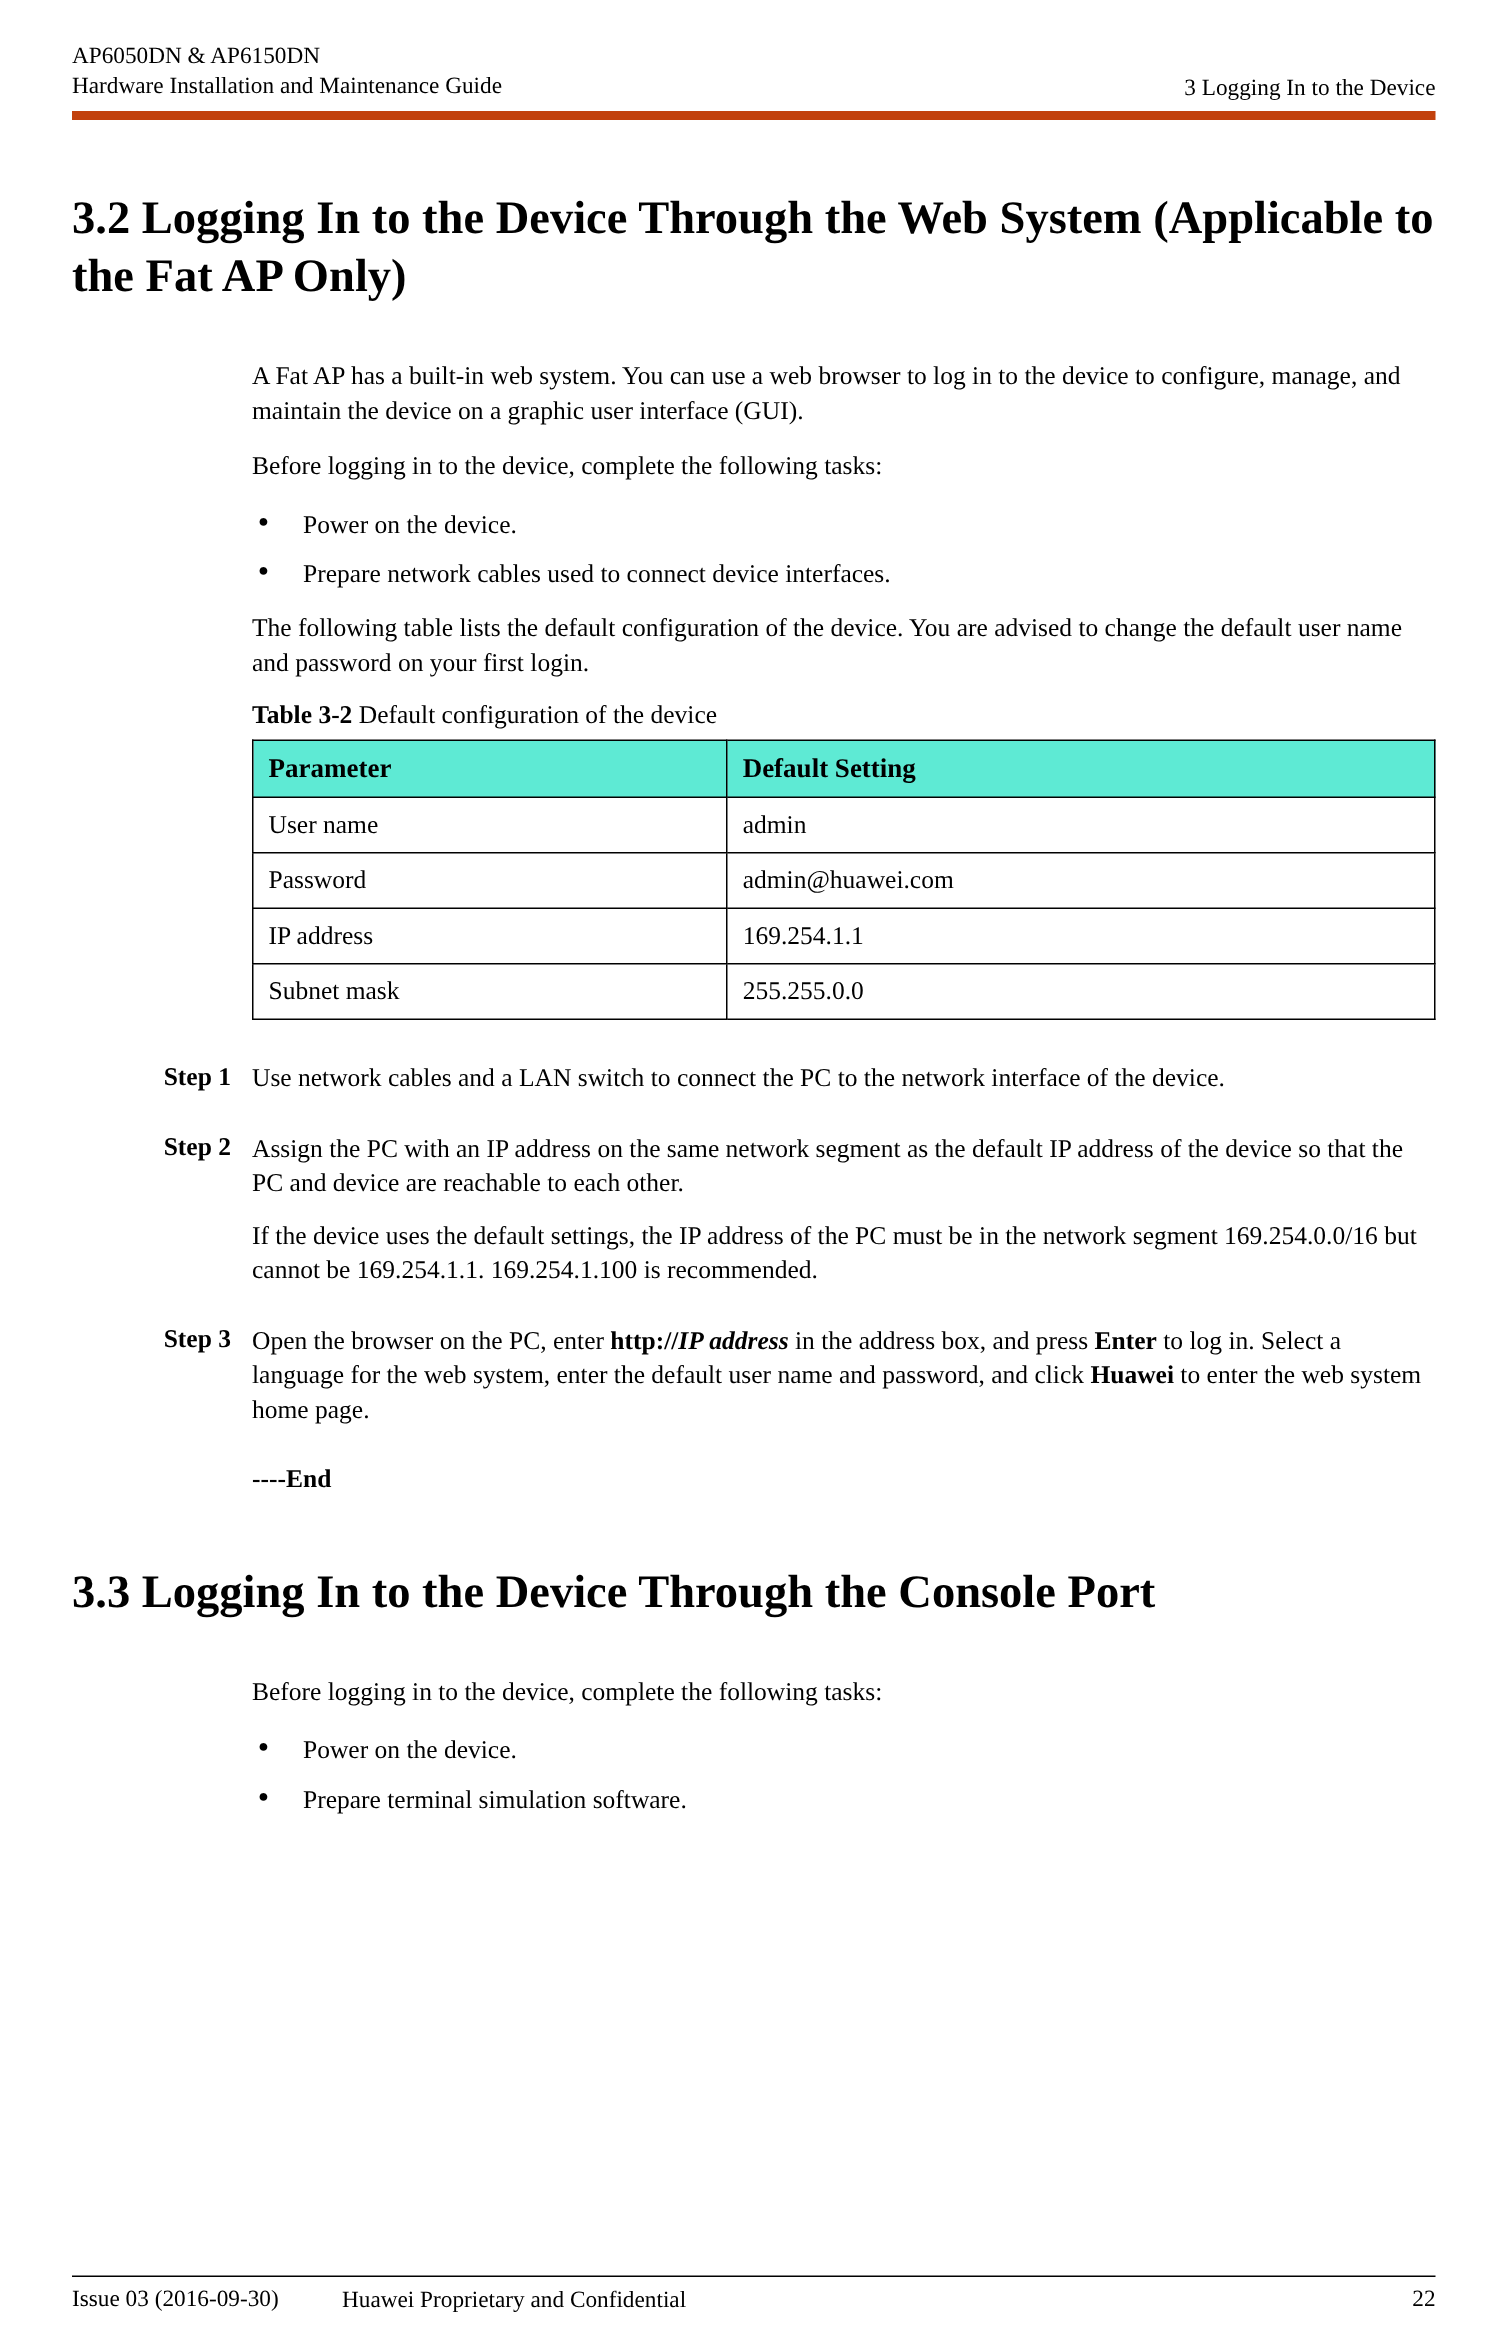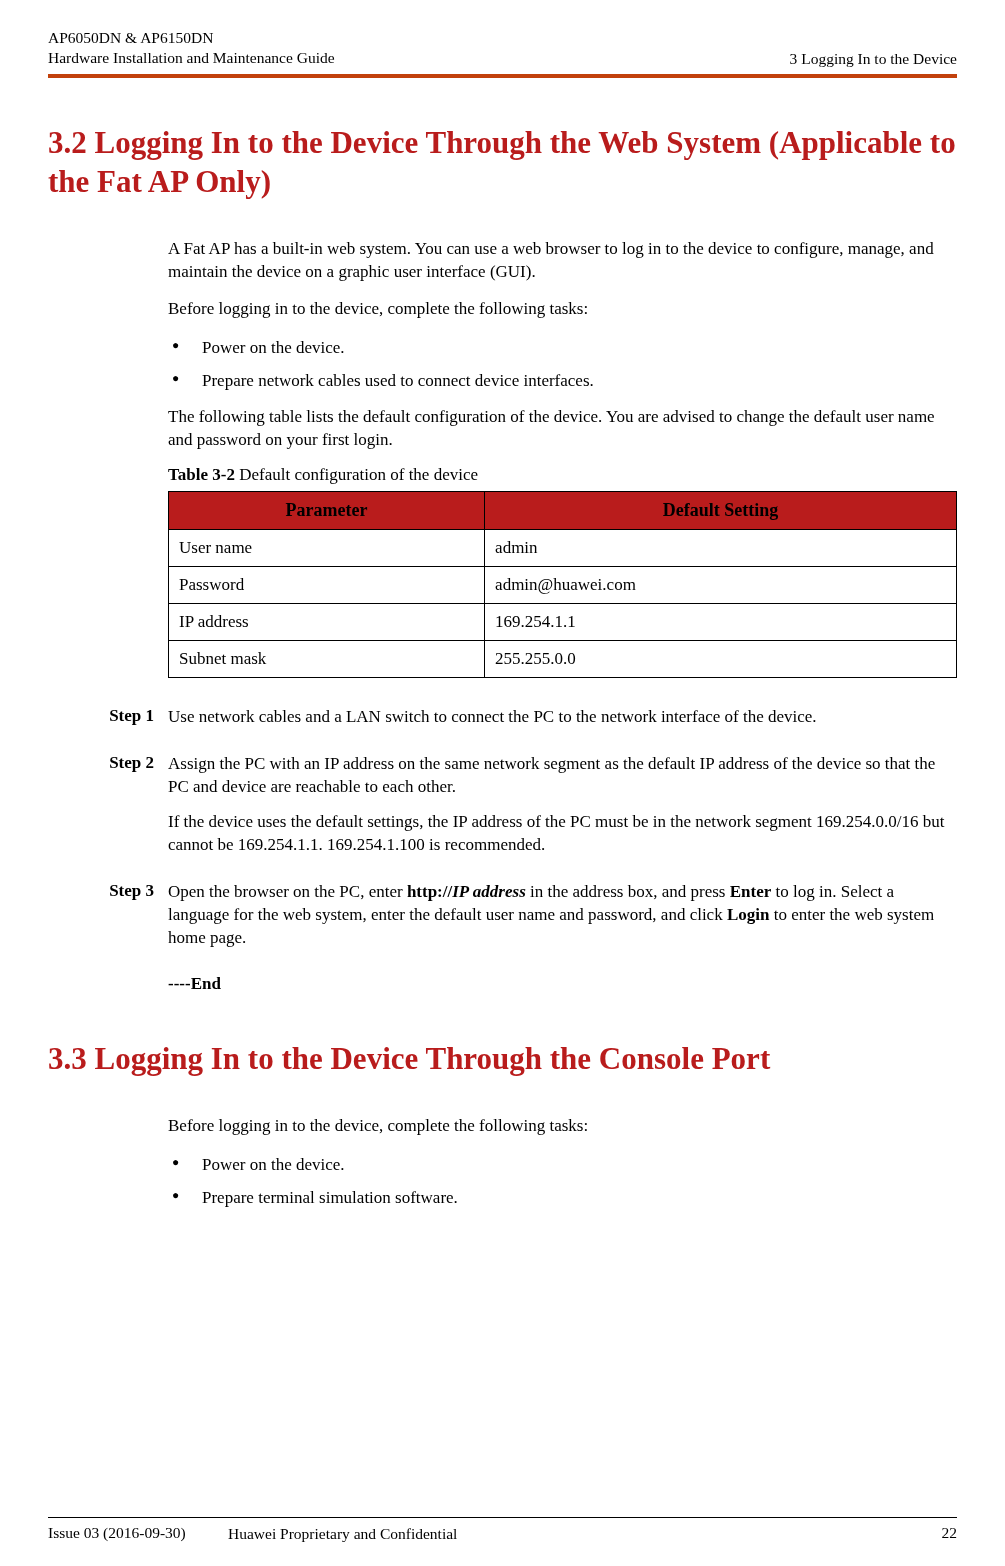--- a/index.html
+++ b/index.html
@@ -9,34 +9,34 @@
       height: 1566px;
       background: #fff;
       color: #000;
       position: relative;
       padding: 0 48px;
     }
     .header {
       display: flex;
       justify-content: space-between;
       align-items: flex-end;
-      border-bottom: 4px solid #c2410c;
+      border-bottom: 6px solid #c2410c;
       padding: 28px 0 6px 0;
       font-size: 15.5px;
       gap: 36px;
     }
     .header-left { text-align: left; line-height: 1.3; }
     .header-right { text-align: right; }
     .h2 {
       font-family: Georgia, "Times New Roman", serif;
       font-size: 31px;
       font-weight: bold;
       margin-top: 46px;
       margin-bottom: 36px;
-      color: #b91c1c;
+      color: #000000;
       line-height: 1.25;
     }
     .body-indent {
       margin-left: 120px;
     }
     .para {
       font-size: 17px;
       line-height: 1.35;
       margin-bottom: 14px;
     }
@@ -70,24 +70,23 @@
       margin-bottom: 28px;
     }
     table.cfg th, table.cfg td {
       border: 1px solid #000;
       padding: 8px 10px;
       text-align: left;
       font-size: 17px;
       font-weight: normal;
     }
     table.cfg th {
-      background: #b91c1c;
+      background: #5eead4;
       font-weight: bold;
       font-size: 18px;
-      text-align: center;
     }
     .step-row {
       display: flex;
       margin-bottom: 12px;
     }
     .step-label {
       width: 120px;
       flex-shrink: 0;
       text-align: right;
       padding-right: 14px;
@@ -193,21 +192,21 @@
   <div class="step-body">
     <p>Assign the PC with an IP address on the same network segment as the default IP address of the device so that the PC and device are reachable to each other.</p>
     <p>If the device uses the default settings, the IP address of the PC must be in the network segment 169.254.0.0/16 but cannot be 169.254.1.1. 169.254.1.100 is recommended.</p>
   </div>
 </div>
 
 <div class="step-row">
   <div class="step-label">Step 3</div>
   <div class="step-body">
     <p>
-      <span>Open the browser on the PC, enter </span><span class="bold">http://</span><span class="bolditalic">IP address</span><span> in the address box, and press </span><span class="bold">Enter</span><span> to log in. Select a language for the web system, enter the default user name and password, and click </span><span class="bold">Login</span><span> to enter the web system home page.</span>
+      <span>Open the browser on the PC, enter </span><span class="bold">http://</span><span class="bolditalic">IP address</span><span> in the address box, and press </span><span class="bold">Enter</span><span> to log in. Select a language for the web system, enter the default user name and password, and click </span><span class="bold">Huawei</span><span> to enter the web system home page.</span>
     </p>
   </div>
 </div>
 
 <div class="body-indent">
   <div class="end-mark">----End</div>
 </div>
 
 <div class="h2">3.3 Logging In to the Device Through the Console Port</div>
 

